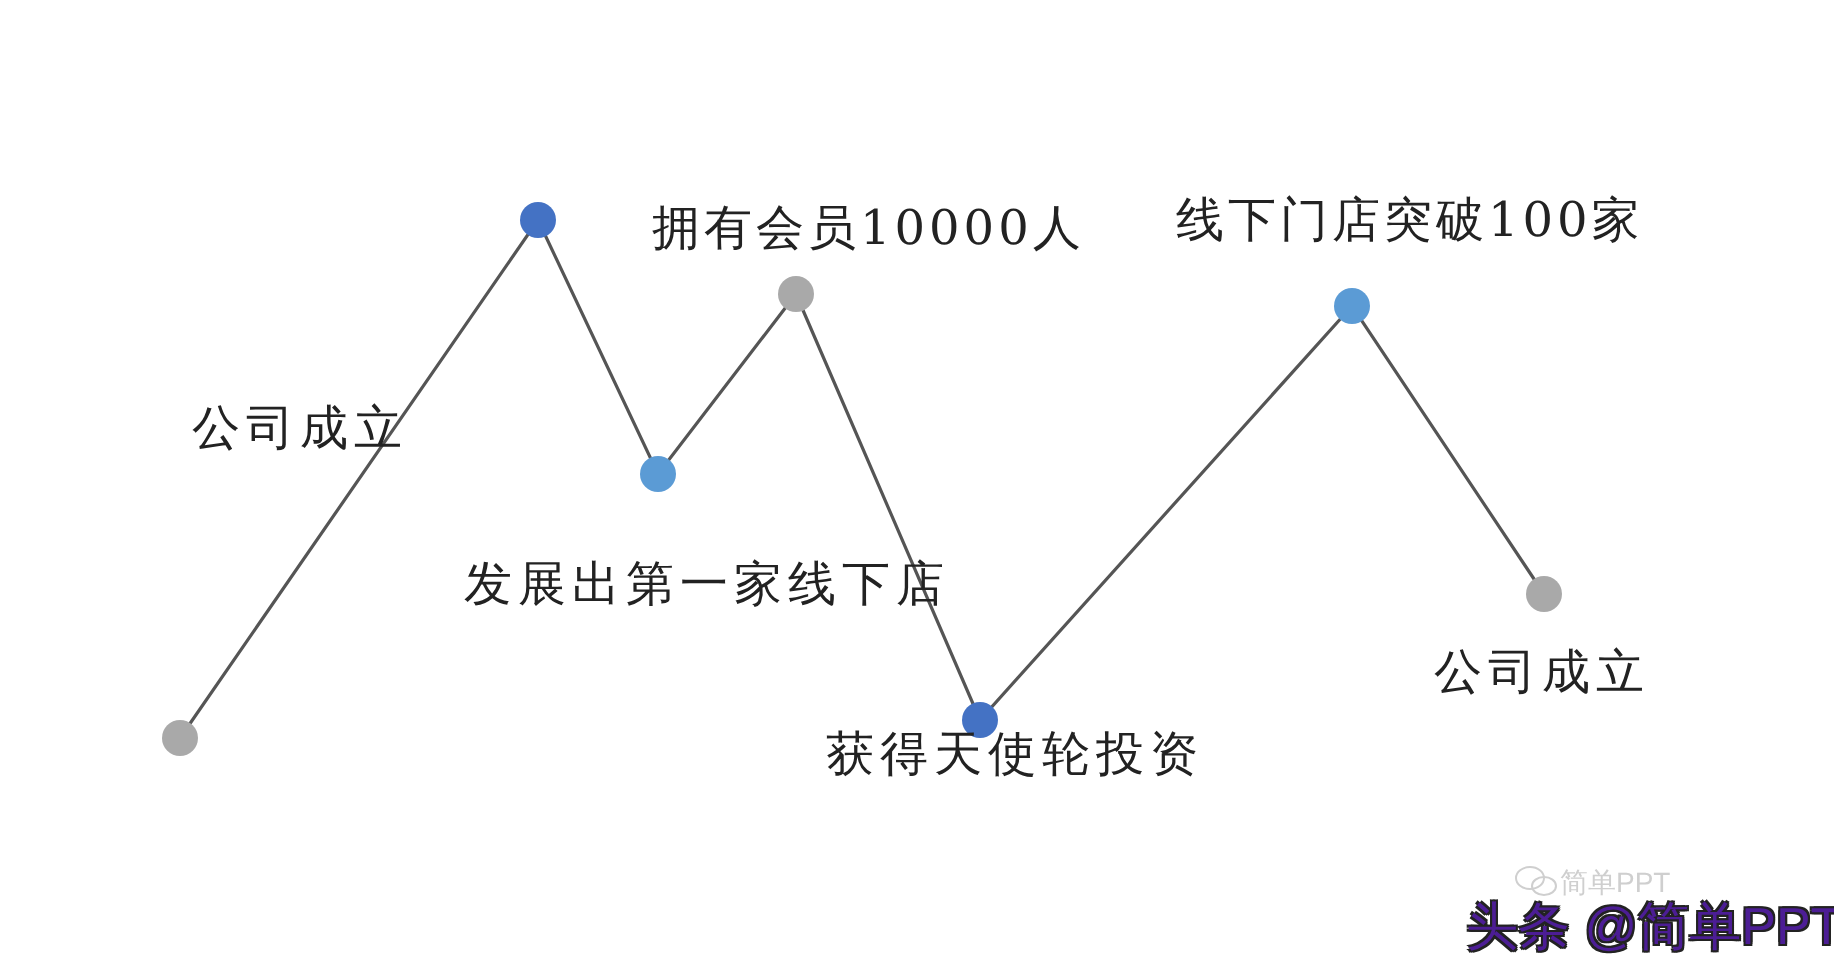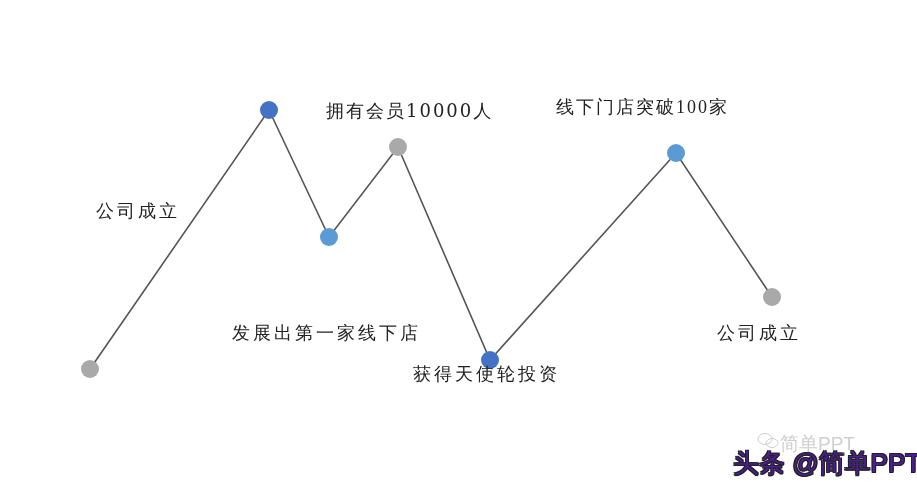--- a/index.html
+++ b/index.html
@@ -1,21 +1,21 @@
 <!DOCTYPE html>
 <html><head>
   <meta charset="utf-8">
   <style>
     html, body { margin: 0; padding: 0; }
     body { width: 917px; height: 488px; background: #ffffff; position: relative; overflow: hidden;
            font-family: "DejaVu Serif", "Liberation Serif", serif; }
     svg.diagram { position: absolute; left: 0; top: 0; }
-    .label { position: absolute; font-size: 18px; color: #222; letter-spacing: 3px; white-space: nowrap; line-height: 1; }
+    .label { position: absolute; font-size: 24px; color: #222; letter-spacing: 3px; white-space: nowrap; line-height: 1; }
     .watermark { position: absolute; font-family: "Liberation Sans", "DejaVu Sans", sans-serif; white-space: nowrap; line-height: 1; }
-    .wm-back { left: 780px; top: 434px; font-size: 19px; color: #cfcfcf; }
+    .wm-back { left: 780px; top: 434px; font-size: 14px; color: #cfcfcf; }
     .wm-front { left: 733px; top: 450px; font-size: 26px; color: #4c1d95;
                 text-shadow: 1px 1px 0 #222, -1px -1px 0 #222, 1px -1px 0 #222, -1px 1px 0 #222, 0 1px 0 #222, 1px 0 0 #222; }
     .wm-icon { position: absolute; left: 757px; top: 432px; width: 22px; height: 18px; }
   </style>
 </head>
 <body>
 
 <svg class="diagram" width="917" height="488" viewBox="0 0 917 488">
   <polyline id="tl-line" fill="none" stroke="#555555" stroke-width="1.6" points="90,369 269,110 329,237 398,147 490,360 676,153 772,297"></polyline>
   <g id="tl-markers">
@@ -23,24 +23,24 @@
     <circle cx="269" cy="110" r="9" fill="#4472c4"></circle>
     <circle cx="329" cy="237" r="9" fill="#5b9bd5"></circle>
     <circle cx="398" cy="147" r="9" fill="#a9a9a9"></circle>
     <circle cx="490" cy="360" r="9" fill="#4472c4"></circle>
     <circle cx="676" cy="153" r="9" fill="#5b9bd5"></circle>
     <circle cx="772" cy="297" r="9" fill="#a9a9a9"></circle>
   </g>
 </svg>
 
 <div class="label" style="left:96px;top:202px;text-align:right;">公司成立</div>
-<div class="label" style="left:232px;top:280px;margin-top:44px;">发展出第一家线下店</div>
+<div class="label" style="left:232px;top:280px;">发展出第一家线下店</div>
 <div class="label" style="left:326px;top:102px;letter-spacing:2px;">拥有会员10000人</div>
 <div class="label" style="left:413px;top:365px;">获得天使轮投资</div>
-<div class="label" style="left:556px;top:98px;letter-spacing:2px;font-family:Liberation Serif, serif;">线下门店突破100家</div>
+<div class="label" style="left:588px;top:98px;letter-spacing:2px;">线下门店突破100家</div>
 <div class="label" style="left:717px;top:324px;">公司成立</div>
 
 <svg class="wm-icon" viewBox="0 0 22 18">
   <ellipse cx="8" cy="7" rx="7" ry="5.5" fill="none" stroke="#cfcfcf" stroke-width="1"></ellipse>
   <ellipse cx="15" cy="11" rx="6" ry="4.5" fill="none" stroke="#cfcfcf" stroke-width="1"></ellipse>
 </svg>
 <div class="watermark wm-back">简单PPT</div>
 <div class="watermark wm-front">头条 @简单PPT</div>
 
 </body></html>

